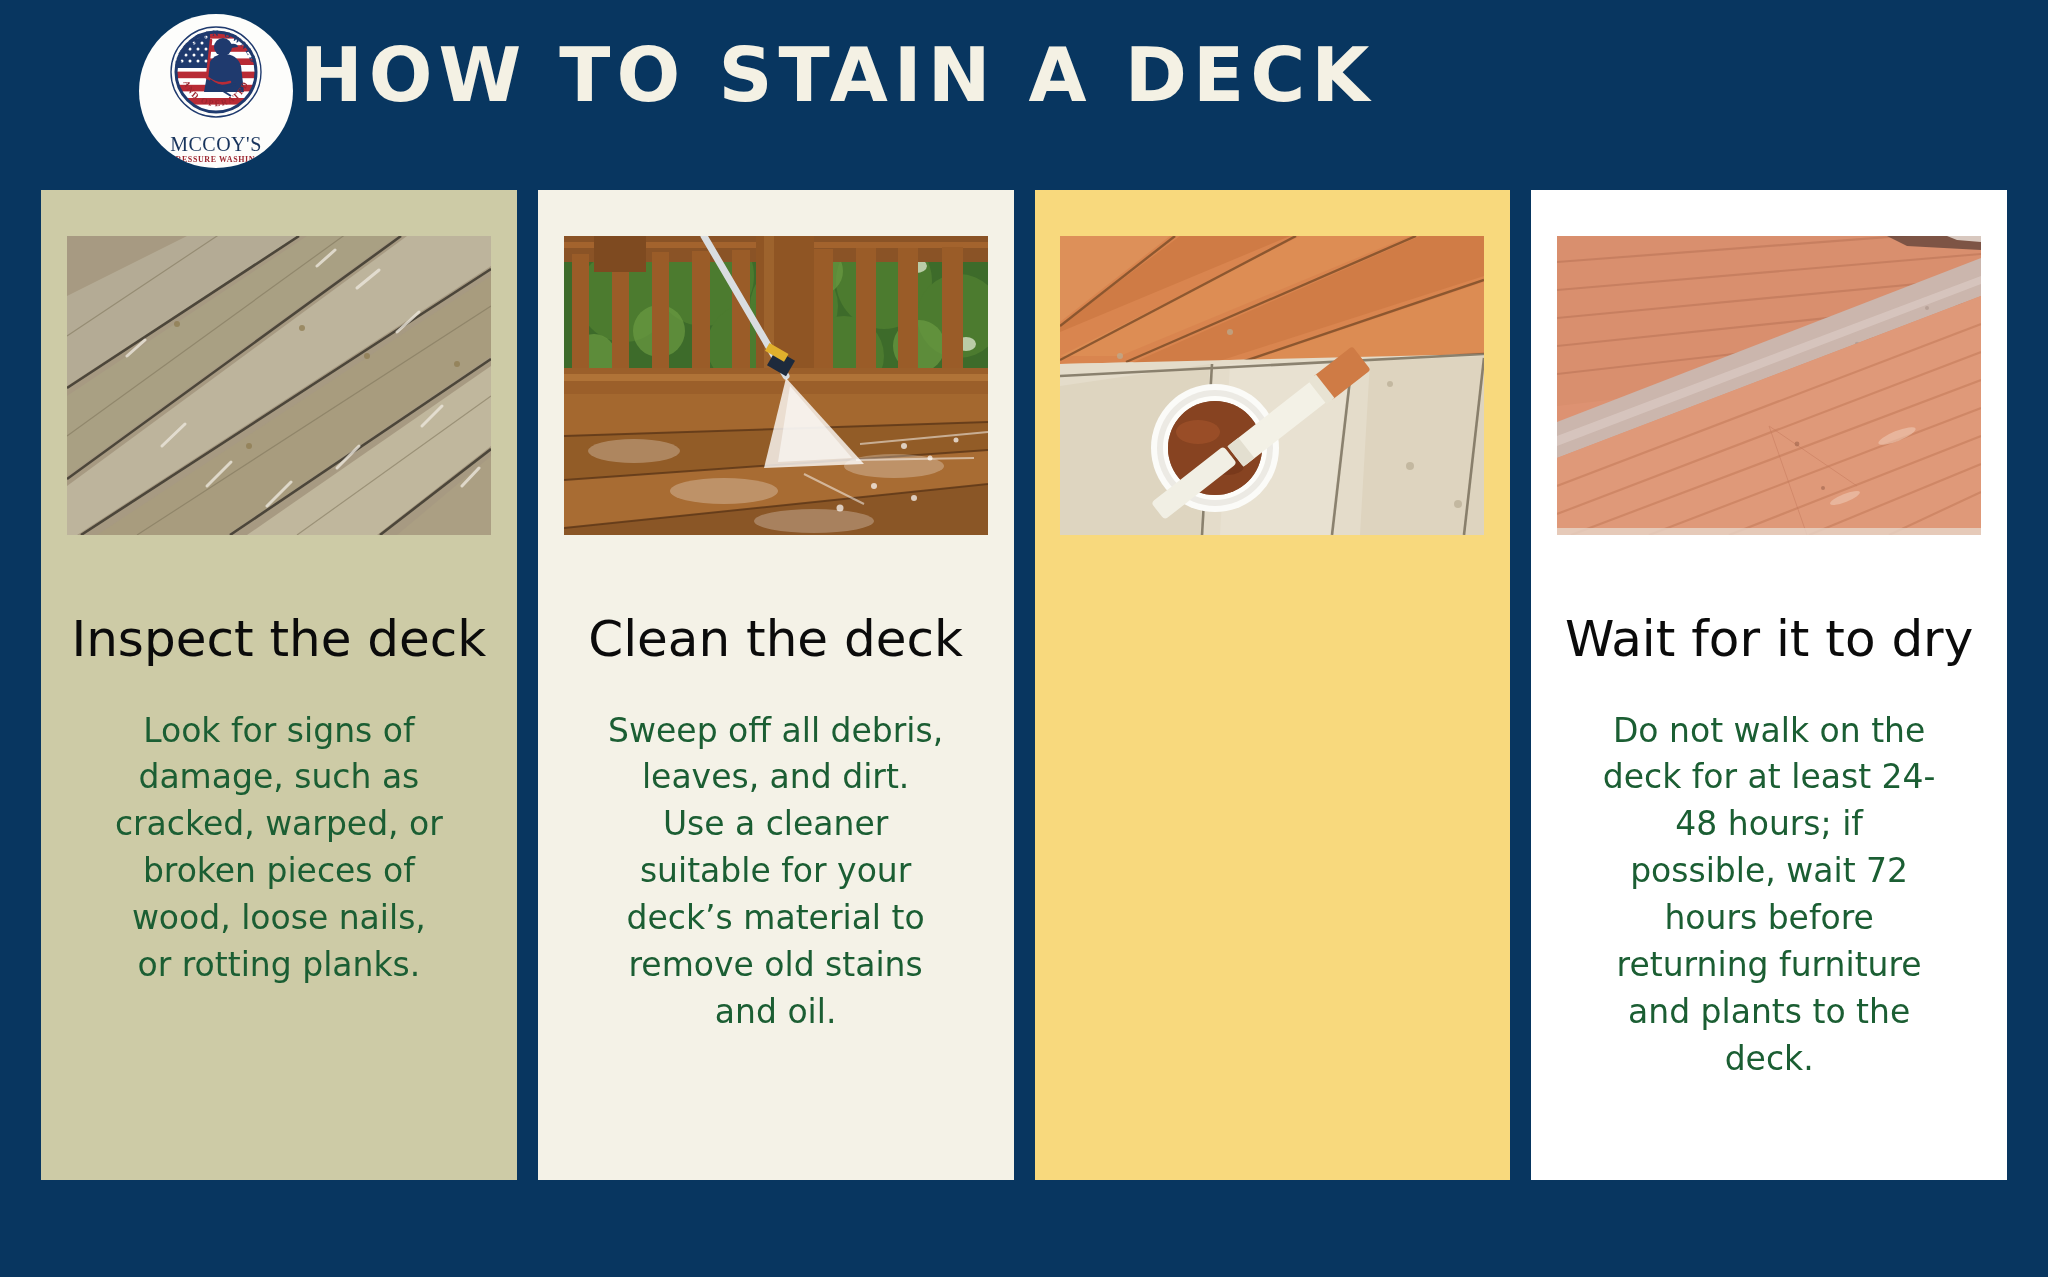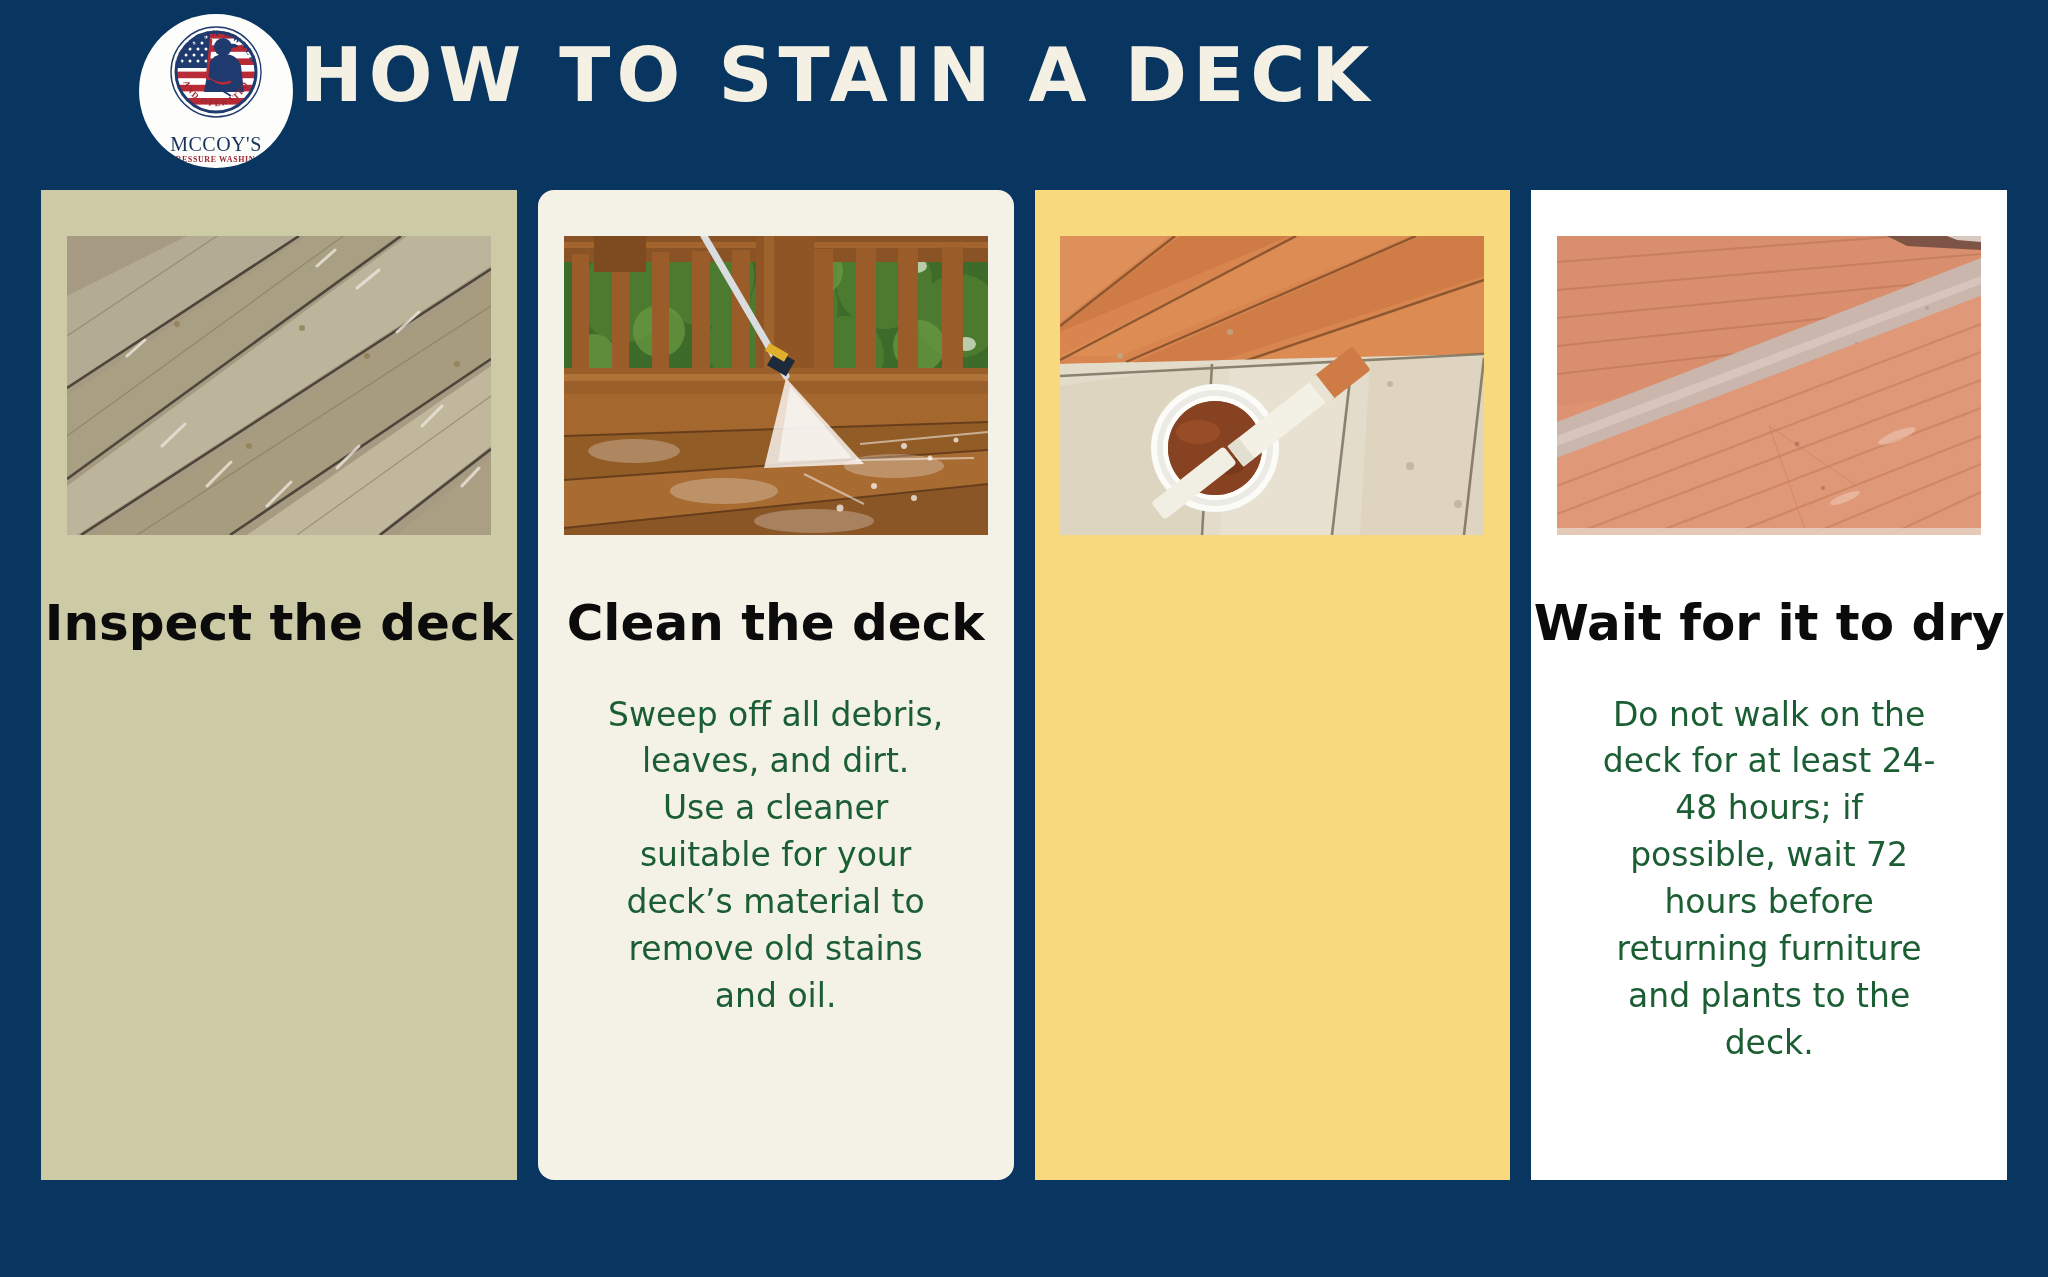--- a/index.html
+++ b/index.html
@@ -104,44 +104,44 @@
     width: 424px;
     height: 299px;
     margin-top: 46px;
     overflow: hidden;
     background: #bdb9aa;
     flex: 0 0 auto;
   }
   .card-photo .ph { position:absolute; inset:0; }
 
   .col-heading {
-    margin-top: 62px;
+    margin-top: 78px;
     font-family: "DejaVu Sans", sans-serif;
-    font-weight: 700;
+    font-weight: 400;
     font-size: 50px;
     line-height: 1.05;
     color: #0b0b0b;
     white-space: nowrap;
     flex: 0 0 auto;
   }
   .col-body {
     margin-top: 42px;
     width: 336px;
     font-family: "DejaVu Sans", sans-serif;
     font-weight: 400;
     font-size: 33px;
     line-height: 1.42;
     color: #1b5e33;
     text-align: center;
     flex: 0 0 auto;
   }
 
   
   .col-0 { background: #cdcba6; }
-  .col-1 { background: #f4f2e7; border-radius: 16px; }
+  .col-1 { background: #f4f2e7; }
   .col-2 { background: #f8d97d; }
   .col-3 { background: #ffffff; }
 
   
   svg { display: block; }
 </style>
 </head>
 <body>
 
 <div class="poster">
@@ -262,20 +262,21 @@
           <g fill="#8d7a4e" opacity="0.7">
             <circle cx="110" cy="88" r="3"></circle>
               <circle cx="235" cy="92" r="3"></circle>
             <circle cx="300" cy="120" r="3"></circle>
               <circle cx="182" cy="210" r="3"></circle>
             <circle cx="390" cy="128" r="3"></circle>
           </g>
         </svg>
       </div>
       <div class="col-heading">Inspect the deck</div>
+      <div class="col-body">Look for signs of damage, such as cracked, warped, or broken pieces of wood, loose nails, or rotting planks.</div>
     </div>
 
     <div class="col col-1">
       <div class="card-photo">
         <svg class="ph" viewBox="0 0 424 299" preserveAspectRatio="none" aria-hidden="true">
           <rect width="424" height="299" fill="#3d6b2a"></rect>
           <g fill="#4e7d30" opacity="0.9">
             <circle cx="60" cy="60" r="46"></circle>
               <circle cx="140" cy="40" r="50"></circle>
             <circle cx="230" cy="70" r="44"></circle>

